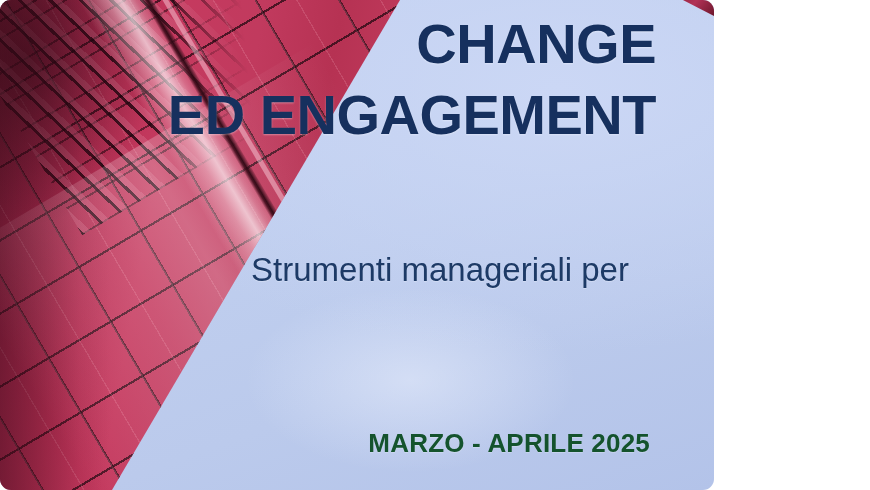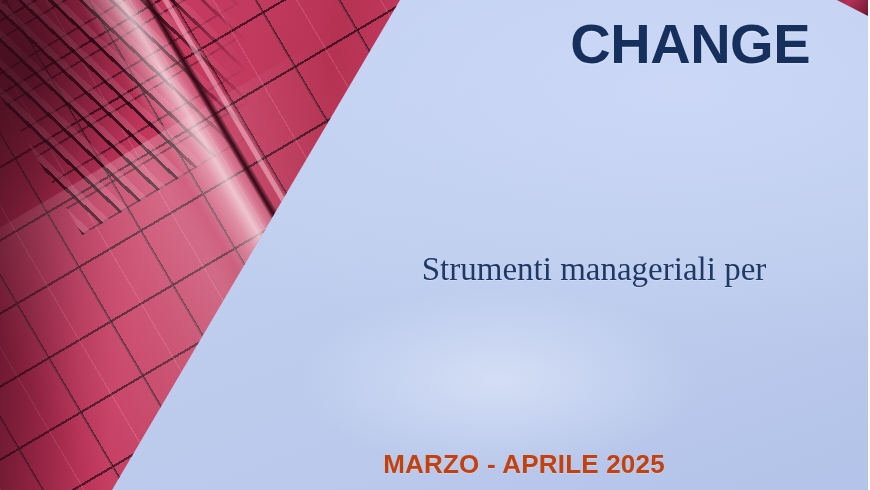--- a/index.html
+++ b/index.html
@@ -2,24 +2,25 @@
 <html><head>
 <meta charset="utf-8">
 <style>
   html, body {
     margin: 0;
     padding: 0;
     background: #ffffff;
   }
   #poster {
     position: relative;
-    width: 868px;
+    width: 714px;
     height: 490px;
     overflow: hidden;
     font-family: "Liberation Sans", sans-serif;
+    border-radius: 11px;
     -webkit-font-smoothing: antialiased;
   }
 
   
   .sky {
     position: absolute;
     inset: 0;
     background:
       radial-gradient(120% 90% at 78% 18%, #cbd7f5 0%, rgba(203,215,245,0) 60%),
       linear-gradient(160deg, #c4d2f2 0%, #c0cfef 38%, #bbcaec 70%, #b3c3e9 100%);
@@ -235,37 +236,35 @@
     position: absolute;
     right: 6px;
     top: 248px;
     width: 420px;
     text-align: center;
     color: #1d3a66;
     font-weight: 400;
     font-size: 33px;
     line-height: 43px;
     text-shadow: 0 1px 1px rgba(255,255,255,.3);
-    font-family: Liberation Serif, serif;
   }
   .subtitle-line { display: block; white-space: nowrap; }
 
   .date {
     position: absolute;
     right: 6px;
     top: 428px;
     width: 100%;
-    text-align: center;
-    color: #c2410c;
+    text-align: right;
+    color: #14532d;
     font-weight: 700;
     font-size: 26px;
     letter-spacing: 0.2px;
     white-space: nowrap;
     text-shadow: 0 1px 1px rgba(255,255,255,.25);
-    margin-top: 21px;
   }
 </style>
 </head>
 <body>
 
 <div id="poster">
 
   <div class="sky">
     <div class="sky-haze"></div>
   </div>
@@ -285,20 +284,21 @@
     <div class="bld-seam"></div>
     <div class="bld-seam2"></div>
   </div>
 
   <div class="corner-sliver"></div>
 
   <div class="content">
 
     <div class="title">
       <span class="title-line">CHANGE</span>
+      <span class="title-line">ED ENGAGEMENT</span>
     </div>
 
     <div class="subtitle">
       <span class="subtitle-line">Strumenti manageriali per</span>
     </div>
 
     <div class="date">MARZO - APRILE 2025</div>
 
   </div>
 </div>

